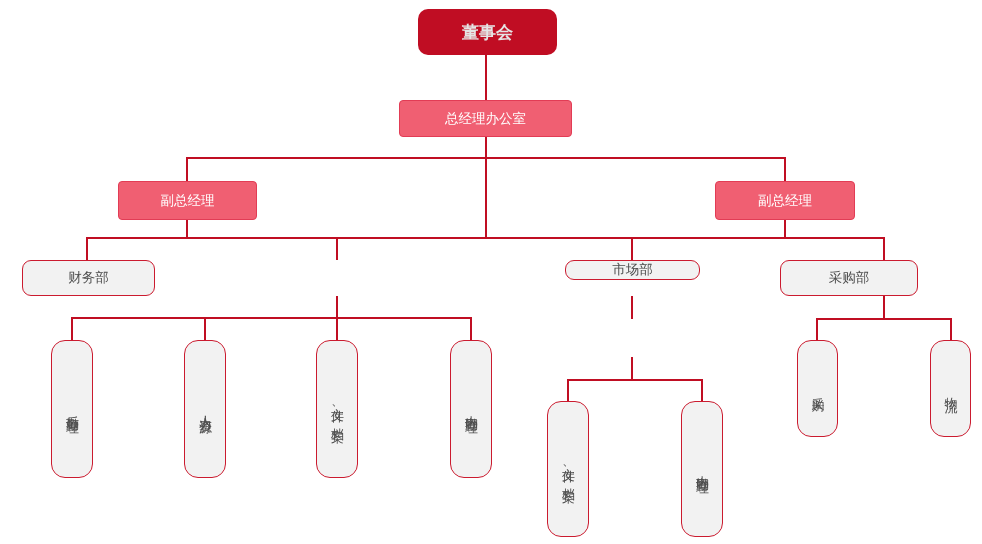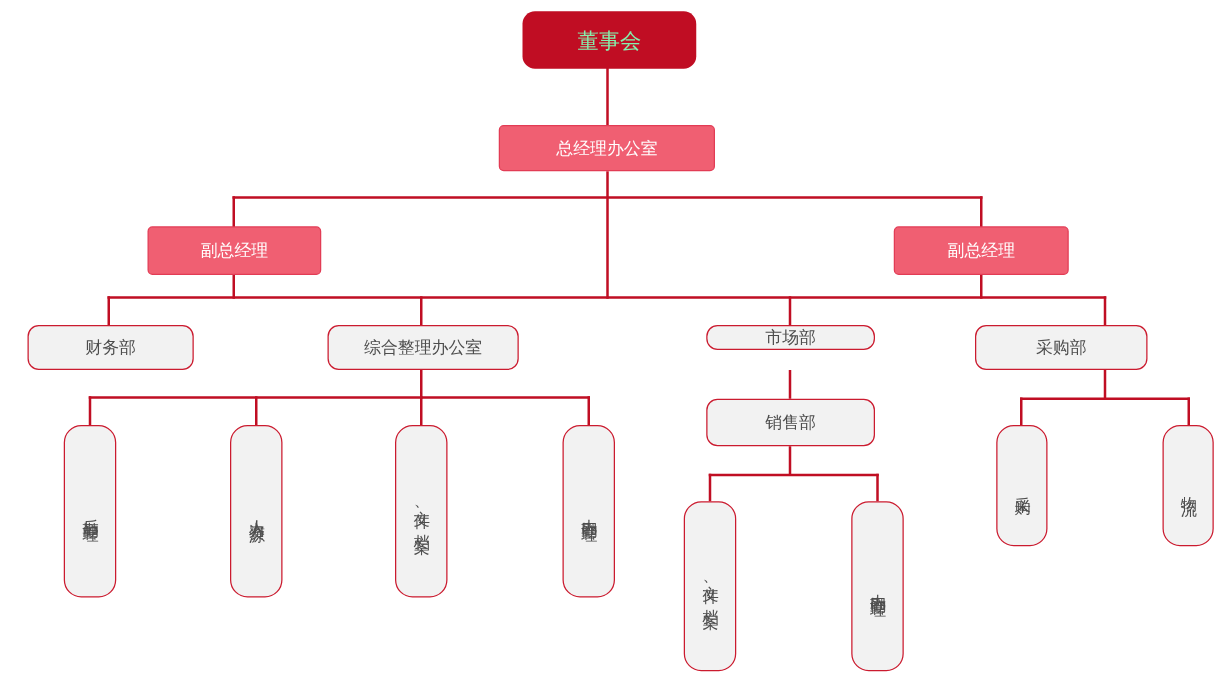--- a/index.html
+++ b/index.html
@@ -22,22 +22,22 @@
     box-sizing: border-box;
     display: flex;
     align-items: center;
     justify-content: center;
     text-align: center;
     font-size: 13.5px;
     cursor: default;
   }
   .node.board {
     background: #c00d23;
-    color: #86efac;
-    font-weight: normal;
+    color: #e5e5e5;
+    font-weight: bold;
     font-size: 17px;
     border-radius: 10px;
     border: none;
   }
   .node.pink {
     background: #f05f72;
     border: 1.5px solid #e23c55;
     color: #ffffff;
     border-radius: 4px;
   }
@@ -113,24 +113,22 @@
   <div class="line" style="left:883px; top:296px; width:2px; height:24px;"></div>
   <div class="line" style="left:816px; top:318px; width:136px; height:2px;"></div>
   <div class="line" style="left:816px; top:318px; width:2px; height:22px;"></div>
   <div class="line" style="left:950px; top:318px; width:2px; height:22px;"></div>
 
   <div class="node board n-board">董事会</div>
   <div class="node pink n-gmoffice">总经理办公室</div>
   <div class="node pink n-deputy-l">副总经理</div>
   <div class="node pink n-deputy-r">副总经理</div>
   <div class="node gray n-finance">财务部</div>
-  <div class="node gray n-genoffice">综合整理办公室</div>
   <div class="node gray n-marketing">市场部</div>
   <div class="node gray n-purchasing">采购部</div>
-  <div class="node gray n-sales">销售部</div>
   <div class="node gray vert n-logi-mgmt">后勤管理</div>
   <div class="node gray vert n-hr">人力资源</div>
   <div class="node gray vert n-docs">文件、档案</div>
   <div class="node gray vert n-internal">内勤管理</div>
   <div class="node gray vert n-sales-docs">文件、档案</div>
   <div class="node gray vert n-sales-int">内勤管理</div>
   <div class="node gray vert n-procure">采购</div>
   <div class="node gray vert n-logistics">物流</div>
 
 </div>

